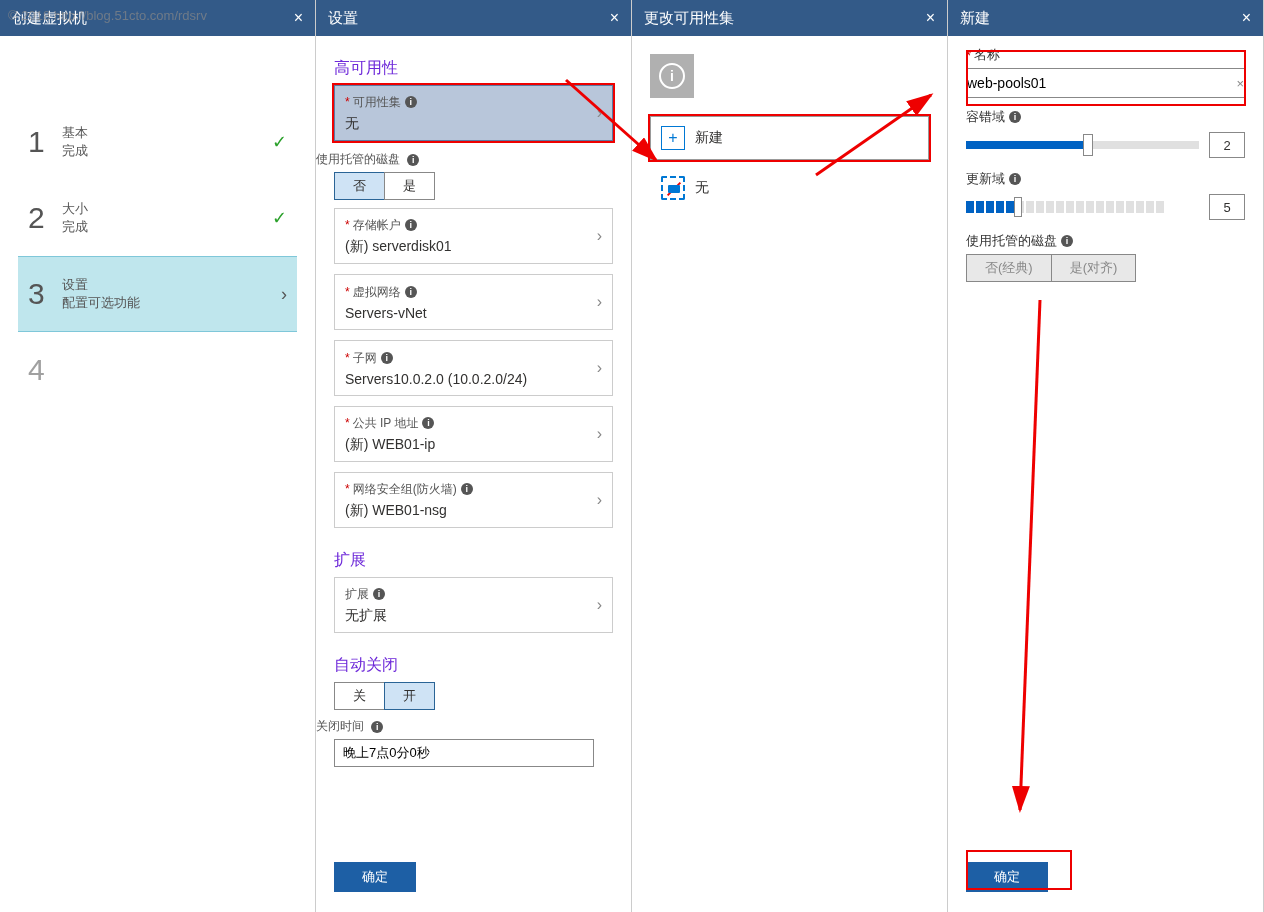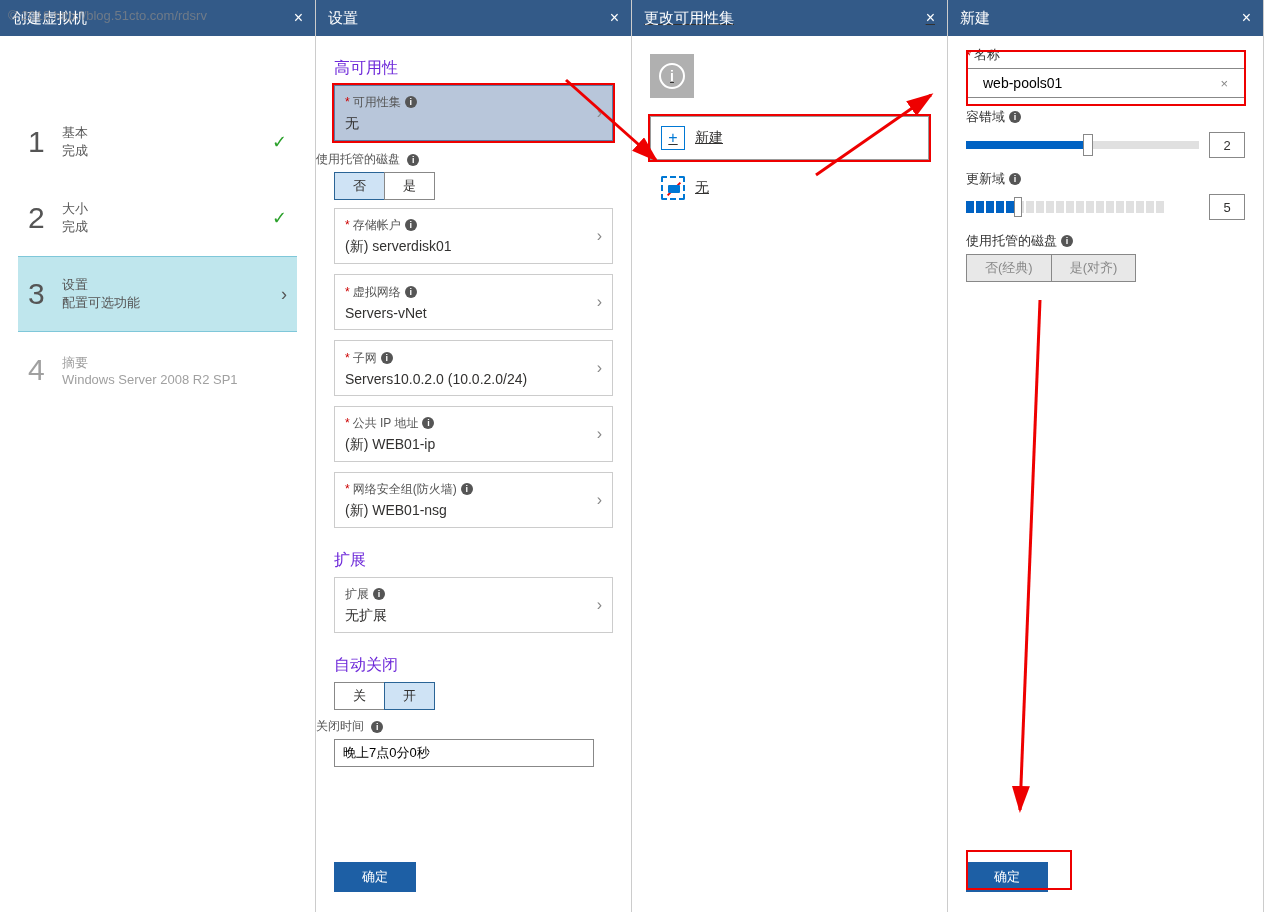--- a/index.html
+++ b/index.html
@@ -39,37 +39,37 @@
 .highlight-red { outline: 2px solid #e00; outline-offset: 0; }
 .toggle-group { display: flex; margin: 4px 18px 8px 18px; }
 .toggle-btn { border: 1px solid #888; padding: 4px 18px; font-size: 13px; background: #fff; cursor: pointer; }
 .toggle-btn.active { background: #cfe3f5; border-color: #2a6496; }
 .toggle-btn + .toggle-btn { margin-left: -1px; }
 .toggle-btn.disabled { background: #e8e8e8; color: #888; }
 .text-input { border: 1px solid #888; margin: 2px 18px 10px 18px; height: 28px; padding: 0 8px; width: 260px; font-size: 13px; }
 .confirm-btn { background: #1d5fa5; color: #fff; border: none; padding: 6px 28px; font-size: 13px; cursor: pointer; }
 
 
-.b3 { width: 316px; text-decoration: underline; }
+.b3 { width: 316px; }
 .info-banner { display: flex; margin: 18px; }
 .info-banner .icon-box { width: 44px; height: 44px; background: #b0b0b0; display: flex; align-items: center; justify-content: center; margin-right: 10px; }
 .info-banner .icon-box .circle-i { width: 26px; height: 26px; border: 2px solid #fff; border-radius: 50%; color: #fff; display: flex; align-items: center; justify-content: center; font-weight: bold; font-size: 14px; }
 .info-banner .txt { font-size: 13px; line-height: 1.45; }
 .list-item { margin: 6px 18px; height: 44px; border: 1px solid transparent; display: flex; align-items: center; padding: 0 10px; cursor: pointer; }
 .list-item .li-icon { width: 24px; height: 24px; border: 1px solid #0078d4; color: #0078d4; display: flex; align-items: center; justify-content: center; font-size: 16px; margin-right: 10px; }
 .list-item .li-icon.none { border: 2px dashed #0078d4; border-radius: 2px; font-size: 14px; position: relative; }
 .list-item .li-icon.none:after { content: ""; position: absolute; width: 12px; height: 8px; background: #0078d4; top: 7px; left: 5px; border-radius: 1px; }
 .list-item .li-icon.none:before { content: ""; position: absolute; width: 2px; height: 18px; background: #e00; transform: rotate(45deg); left: 10px; top: 2px; }
 .list-item .li-label { font-size: 14px; }
 .list-item.hl { border-color: #999; }
 
 
 .b4 { width: 316px; }
 .label4 { font-size: 13px; color: #333; margin: 10px 18px 4px 18px; display: flex; align-items: center; }
-.name-input-wrap { margin: 4px 18px 10px 18px; border: 1px solid #888; height: 30px; display: flex; align-items: center; padding: 0 16px; }
+.name-input-wrap { margin: 4px 18px 10px 18px; border: 1px solid #888; height: 30px; display: flex; align-items: center; padding: 0 0; }
 .name-input-wrap input { border: none; outline: none; flex: 1; font-size: 14px; }
 .name-input-wrap .clear-x { color: #888; cursor: pointer; }
 .slider-wrap { display: flex; align-items: center; margin: 6px 18px 12px 18px; gap: 10px; }
 .slider-track { flex: 1; height: 8px; background: #e0e0e0; position: relative; }
 .slider-fill { height: 8px; background: #0062c3; position: absolute; left: 0; }
 .slider-thumb { width: 10px; height: 22px; background: #fff; border: 1px solid #888; position: absolute; top: -7px; }
 .slider-ticks { flex: 1; height: 12px; display: flex; position: relative; }
 .tick { width: 8px; height: 12px; margin-right: 2px; background: #e0e0e0; }
 .tick.filled { background: #0062c3; }
 .slider-val-box { width: 36px; height: 26px; border: 1px solid #888; display: flex; align-items: center; justify-content: center; font-size: 13px; }
@@ -114,24 +114,20 @@
         <div class="step active">
           <div class="step-num">3</div>
           <div class="step-lbls">
             <div class="step-lbl1">设置</div>
             <div class="step-lbl2">配置可选功能</div>
           </div>
           <div class="step-chev">›</div>
         </div>
         <div class="step inactive">
           <div class="step-num">4</div>
-          <div class="step-lbls">
-            <div class="step-lbl1">摘要</div>
-            <div class="step-lbl2">Windows Server 2008 R2 SP1</div>
-          </div>
         </div>
       </div>
     </div>
   </div>
 
   <div class="blade b2">
     <div class="blade-header">
       <span>设置</span>
       <span class="close-x">×</span>
     </div>

